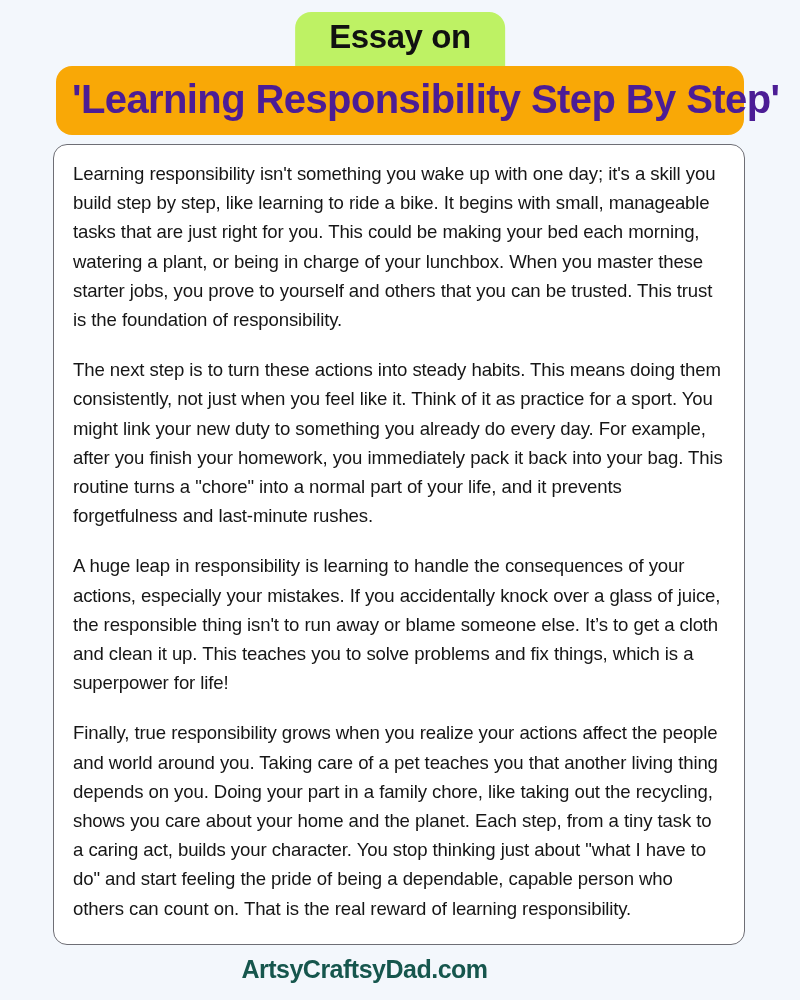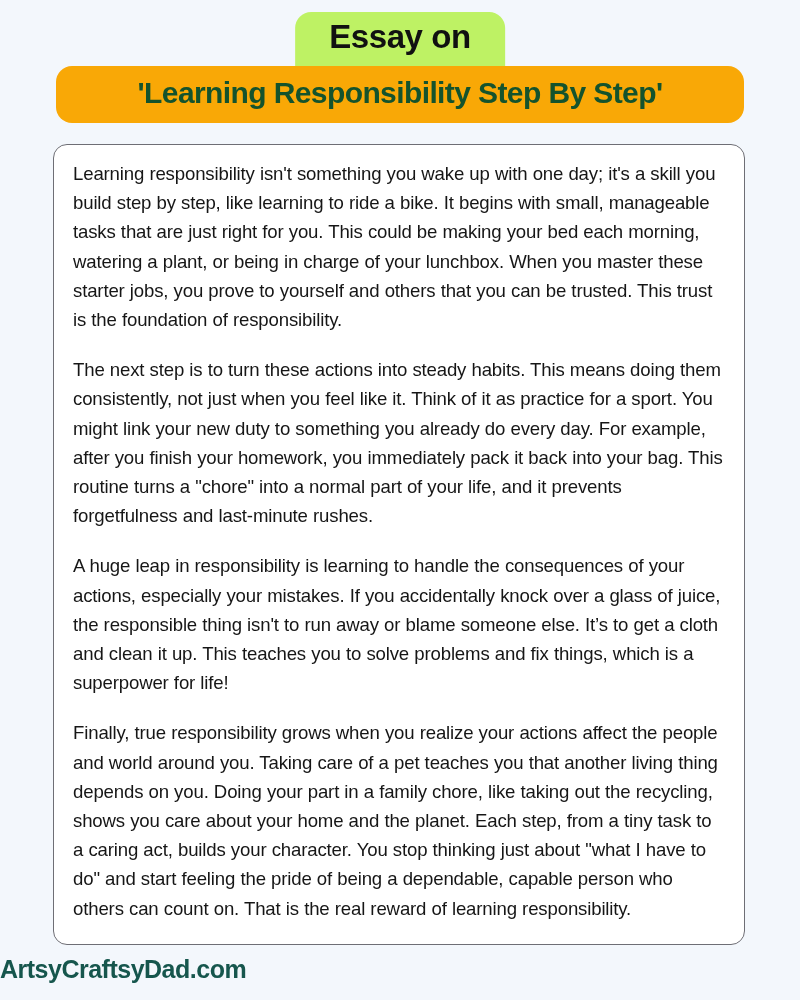--- a/index.html
+++ b/index.html
@@ -56,23 +56,23 @@
     right: 56px;
     top: 66px;
     background: #f9a806;
     border-radius: 16px;
     padding: 9px 16px 12px 16px;
     box-sizing: border-box;
     z-index: 1;
   }
   .title-bar-text {
     display: block;
-    font-size: 30px;
+    font-size: 40px;
     font-weight: bold;
-    color: #14532d;
+    color: #4c1d95;
     text-align: center;
     letter-spacing: -0.6px;
     line-height: 1.2;
     white-space: nowrap;
   }
 
   
   .essay-card {
     position: absolute;
     left: 53px;
@@ -99,21 +99,21 @@
   .essay-paragraph:last-child {
     margin-bottom: 8px;
   }
 
   
   .footer {
     position: absolute;
     left: 0;
     top: 955px;
     width: 729px;
-    text-align: left;
+    text-align: center;
   }
   .footer-brand {
     display: inline-block;
     font-size: 25px;
     font-weight: bold;
     color: #16564d;
     letter-spacing: -0.5px;
   }
 </style>
 </head>

